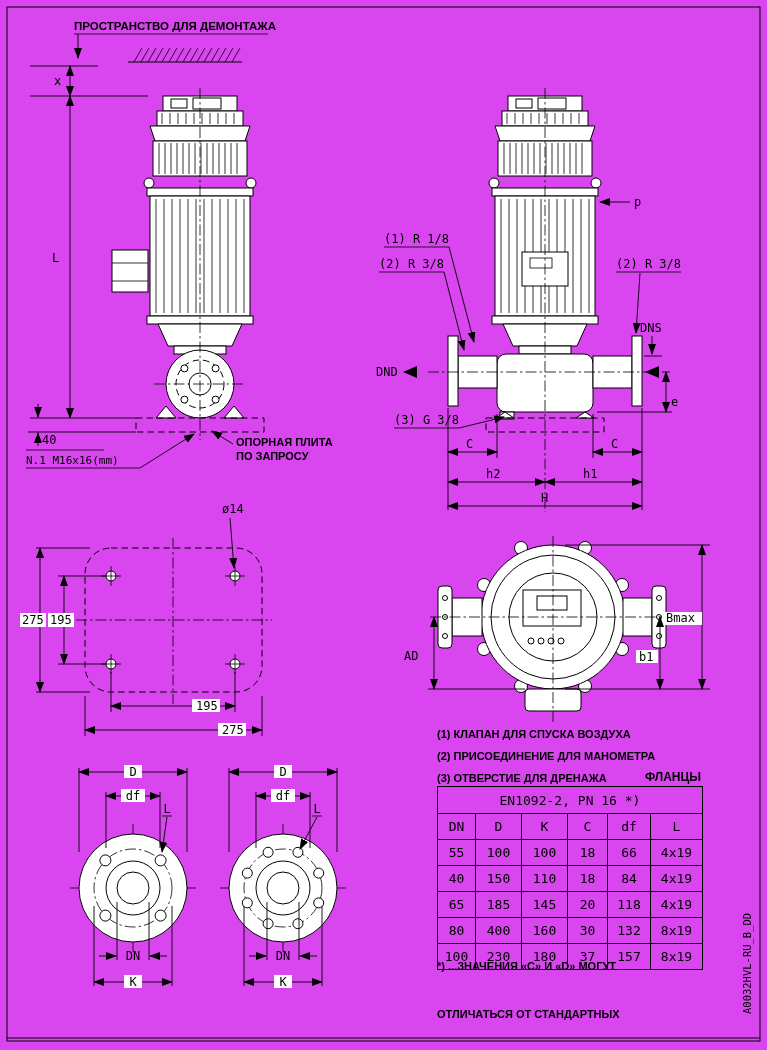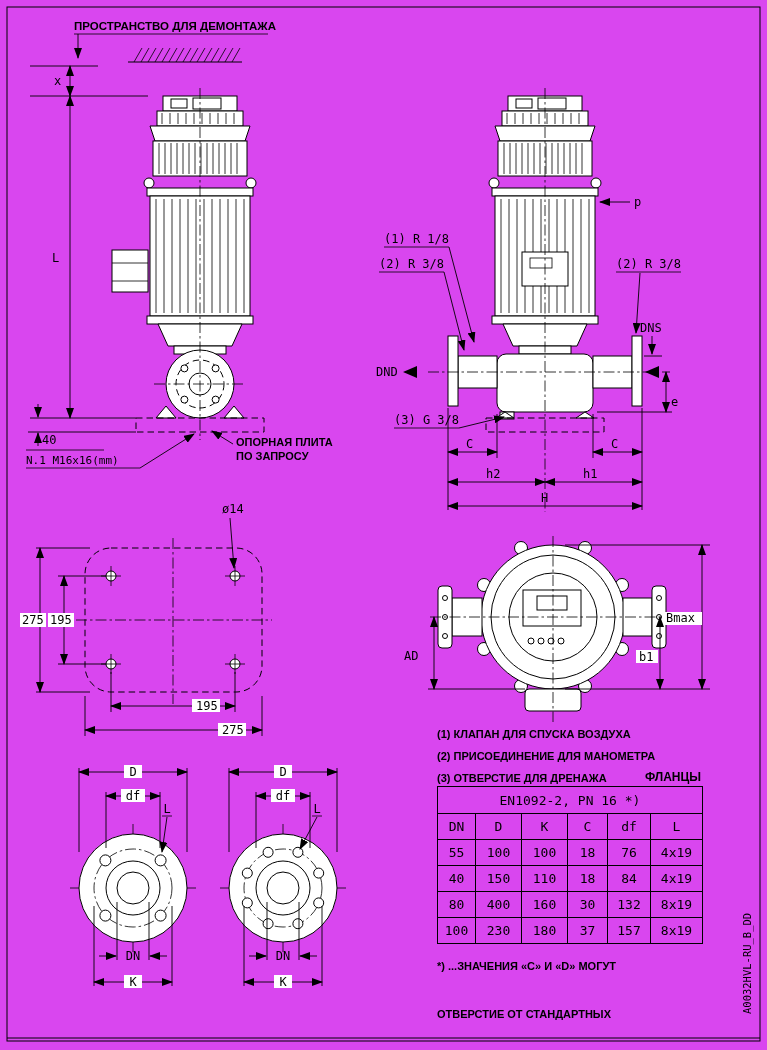--- a/index.html
+++ b/index.html
@@ -359,46 +359,54 @@
       <td>K</td>
       <td>C</td>
       <td>df</td>
       <td>L</td>
     </tr>
     <tr>
       <td>55</td>
       <td>100</td>
       <td>100</td>
       <td>18</td>
-      <td>76</td>
+      <td>66</td>
       <td>4x19</td>
     </tr>
     <tr>
       <td>40</td>
       <td>150</td>
       <td>110</td>
       <td>18</td>
       <td>84</td>
       <td>4x19</td>
     </tr>
     <tr>
+      <td>65</td>
+      <td>185</td>
+      <td>145</td>
+      <td>20</td>
+      <td>118</td>
+      <td>4x19</td>
+    </tr>
+    <tr>
       <td>80</td>
       <td>400</td>
       <td>160</td>
       <td>30</td>
       <td>132</td>
       <td>8x19</td>
     </tr>
     <tr>
       <td>100</td>
       <td>230</td>
       <td>180</td>
       <td>37</td>
       <td>157</td>
       <td>8x19</td>
     </tr>
   </tbody>
 </table>
 
 <div class="fn" style="top:960px">*) ...ЗНАЧЕНИЯ «C» И «D» МОГУТ</div>
-<div class="fn" style="top:1008px">ОТВЕРСТИЕ ОТ СТАНДАРТНЫХ</div>
+<div class="fn" style="top:1008px">ОТЛИЧАТЬСЯ ОТ СТАНДАРТНЫХ</div>
 
 </div>
 
 </body></html>

